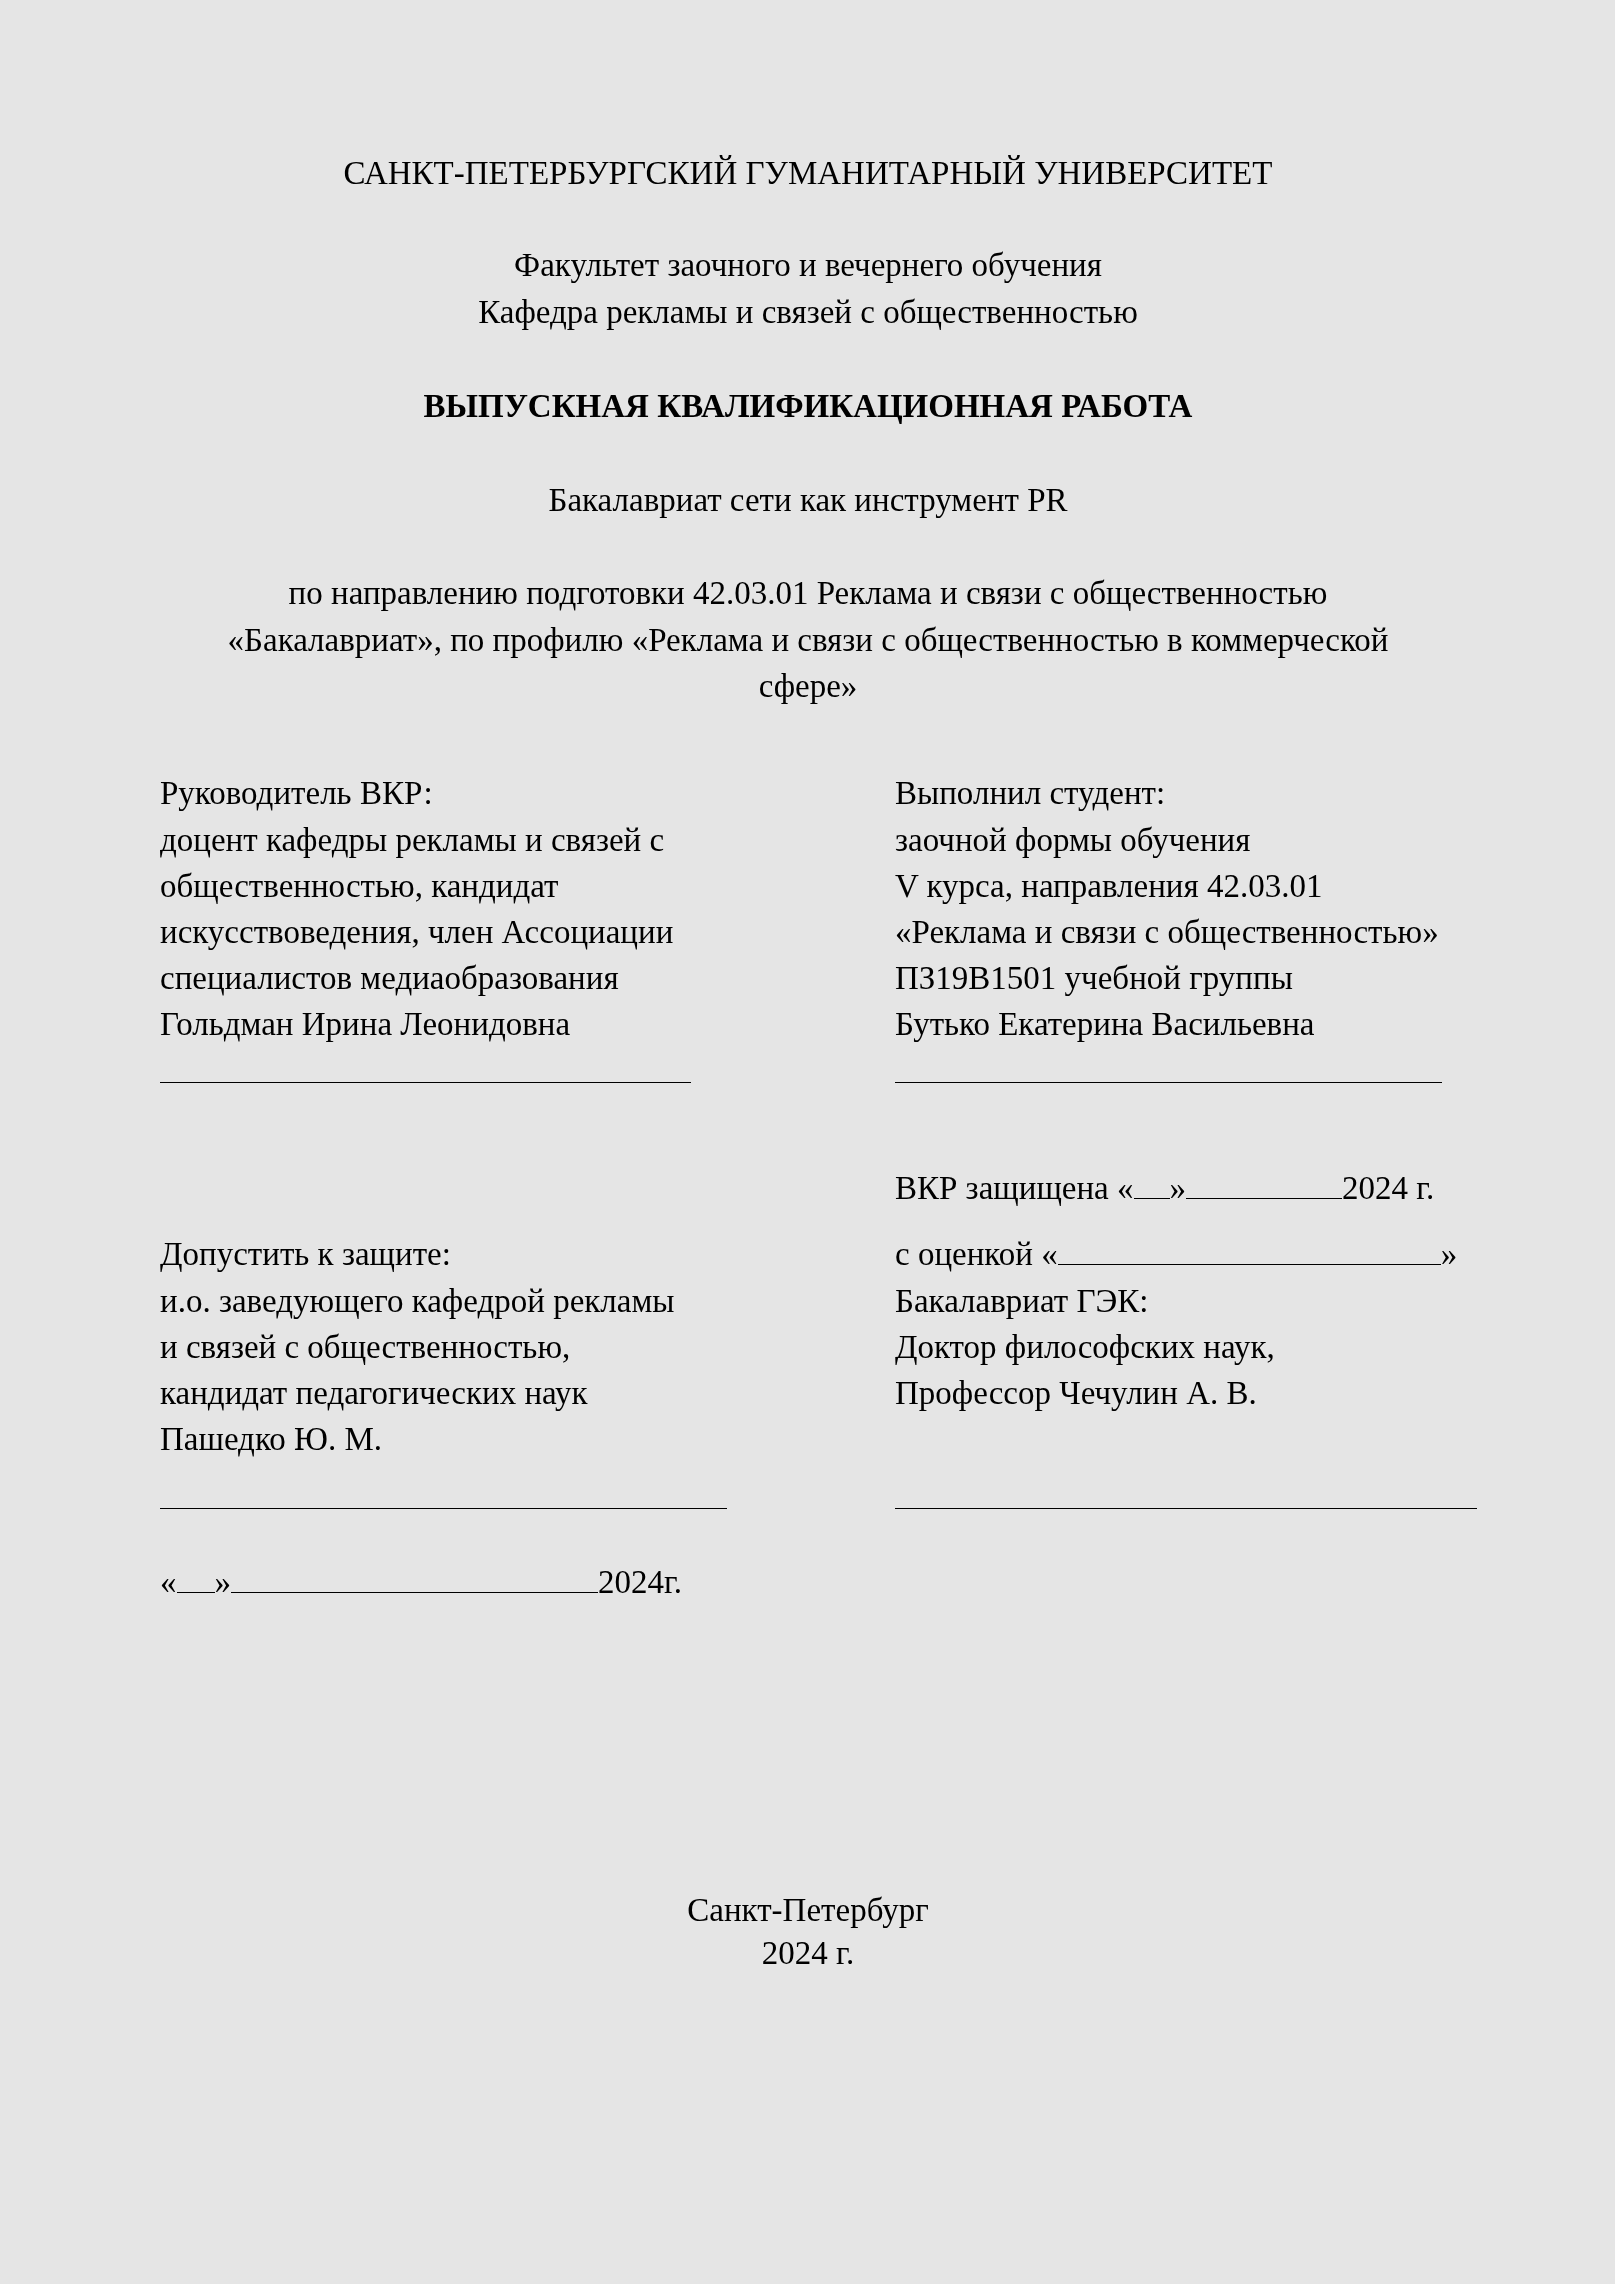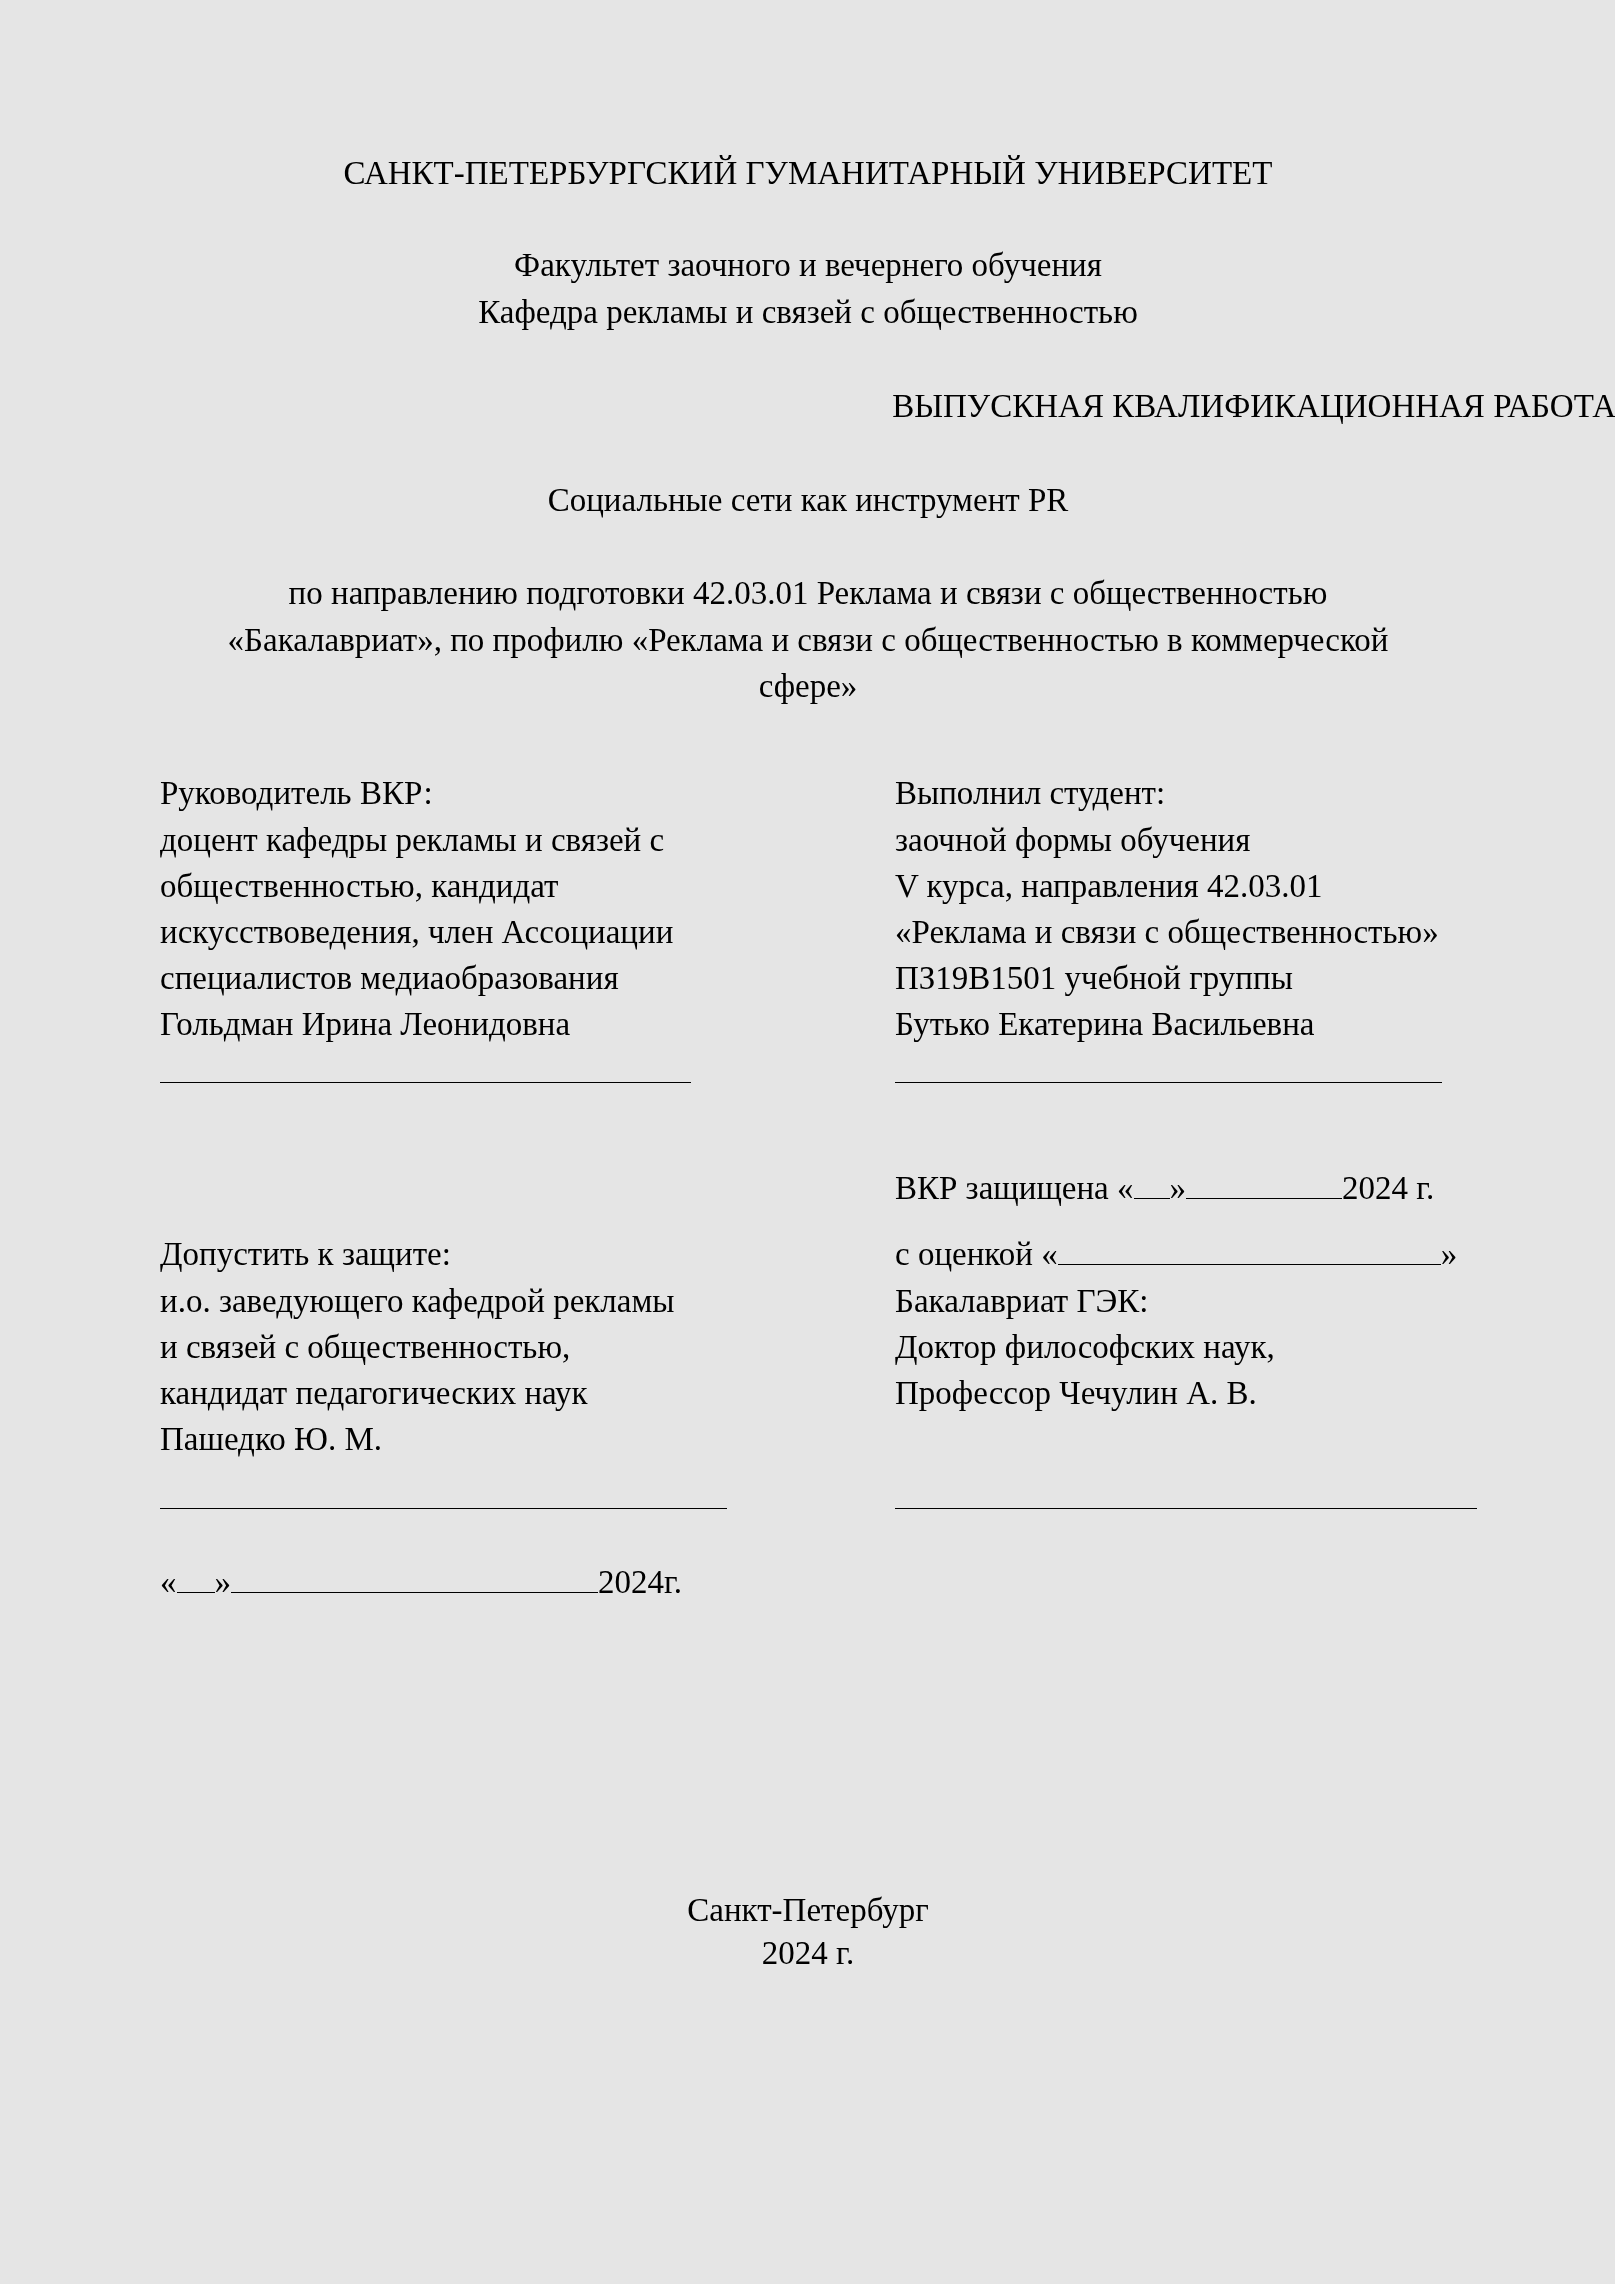--- a/index.html
+++ b/index.html
@@ -7,21 +7,21 @@
     width: 1616px; height: 2284px; position: relative; overflow: hidden;
     font-family: "Liberation Serif", "DejaVu Serif", serif;
     color: #000000;
     font-size: 33px;
   }
   .page { position: absolute; left: 0; top: 0; width: 1616px; height: 2284px; background: #e5e5e5; }
   .center-line {
     position: absolute; left: 0; width: 1616px; text-align: center;
     white-space: nowrap; line-height: 47px;
   }
-  .bold { font-weight: normal; text-align: right; }
+  .bold { font-weight: bold; }
   .col-line {
     position: absolute; white-space: nowrap; line-height: 47px;
   }
   .left-col { left: 160px; font-family: Liberation Serif, serif; }
   .right-col { left: 895px; }
   .sig-line {
     position: absolute; height: 0; border-top: 1.6px solid #000;
   }
   .blank {
     display: inline-block; border-bottom: 1.6px solid #000; height: 30px; vertical-align: baseline;
@@ -30,21 +30,21 @@
 </head>
 <body>
 
 <div class="page">
 
   <div class="center-line" style="top:150px;">САНКТ-ПЕТЕРБУРГСКИЙ ГУМАНИТАРНЫЙ УНИВЕРСИТЕТ</div>
   <div class="center-line" style="top:242px;">Факультет заочного и вечернего обучения</div>
   <div class="center-line" style="top:289px;font-family:Liberation Serif, serif;">Кафедра рекламы и связей с общественностью</div>
 
   <div class="center-line bold" style="top:383px;">ВЫПУСКНАЯ КВАЛИФИКАЦИОННАЯ РАБОТА</div>
-  <div class="center-line" style="top:477px;">Социальные сети как инструмент PR</div>
+  <div class="center-line" style="top:477px;">Бакалавриат сети как инструмент PR</div>
 
   <div class="center-line" style="top:570px;">по направлению подготовки 42.03.01 Реклама и связи с общественностью</div>
   <div class="center-line" style="top:617px;">«Бакалавриат», по профилю «Реклама и связи с общественностью в коммерческой</div>
   <div class="center-line" style="top:663px;">сфере»</div>
 
   <div>
     <div class="col-line left-col" style="top:770px;">Руководитель ВКР:</div>
     <div class="col-line left-col" style="top:817px;">доцент кафедры рекламы и связей с</div>
     <div class="col-line left-col" style="top:863px;">общественностью, кандидат</div>
     <div class="col-line left-col" style="top:909px;">искусствоведения, член Ассоциации</div>

